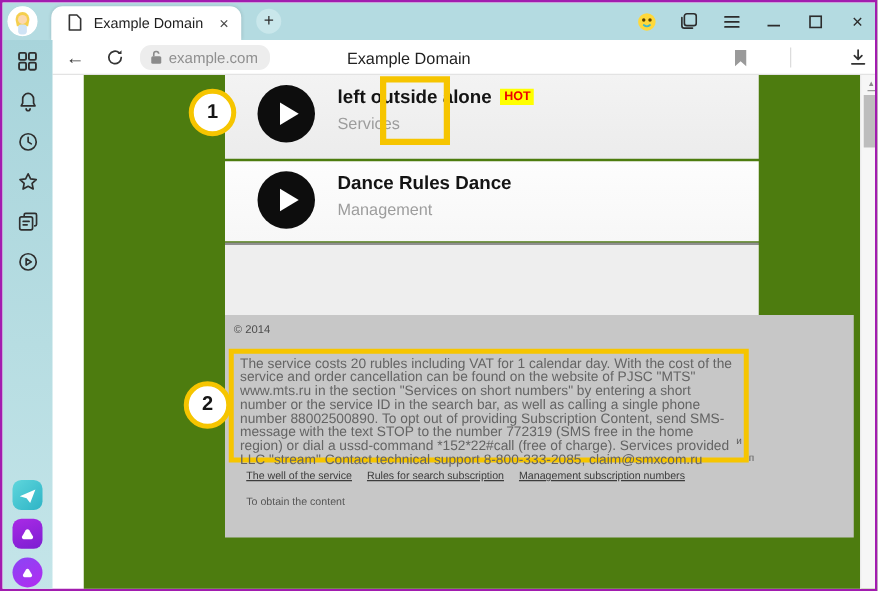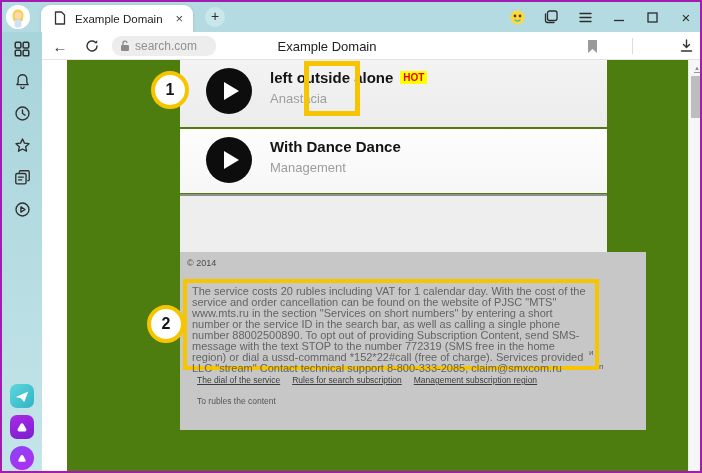--- a/index.html
+++ b/index.html
@@ -47,21 +47,21 @@
   .play-btn{ position:absolute; left:26px; top:8px; width:46px; height:46px; border-radius:50%;
              background:#0d0d0d; display:flex; align-items:center; justify-content:center; }
   .play-tri{ width:0; height:0; border-left:15px solid #fff; border-top:9px solid transparent;
              border-bottom:9px solid transparent; margin-left:5px; }
   .t-title{ position:absolute; left:90px; top:9px; font-size:15px; font-weight:bold; color:#141414;
             display:flex; align-items:center; gap:7px; white-space:nowrap; }
   .hot-badge{ font-size:10px; font-weight:bold; color:#ee0000; background:#ffff00; padding:1px 3px; }
   .t-artist{ position:absolute; left:90px; top:31px; font-size:13px; color:#9d9d9d; }
   .list-divider{ position:absolute; left:113px; top:134px; width:427px; height:2px; background:#8f8f8f; }
   .mid-block{ position:absolute; left:113px; top:136px; width:427px; height:56px; background:#eeeeee; }
-  .footer{ position:absolute; left:113px; top:192px; width:466px; height:178px; background:#c7c7c7;padding-left:24px; }
+  .footer{ position:absolute; left:113px; top:192px; width:503px; height:178px; background:#c7c7c7;padding-left:24px; }
   .copyright{ position:absolute; left:7px; top:6px; font-size:9px; color:#4c4c4c; }
   .legal-box{ position:absolute; left:3px; top:27px; width:416px; height:91px; border:4px solid #f6c500; }
   .legal-text{ position:absolute; left:5px; top:3px; width:396px; font-size:11px; line-height:11px; color:#646464; }
   .stray1{ position:absolute; left:402px; top:65px; font-size:8px; color:#5c5c5c; }
   .stray2{ position:absolute; left:419px; top:110px; font-size:8px; color:#5c5c5c; }
   .links-row{ position:absolute; left:17px; top:123px; display:flex; gap:12px; white-space:nowrap; }
   .f-link{ font-size:8.5px; color:#3c3c3c; text-decoration:underline; }
   .obtain{ position:absolute; left:17px; top:144px; font-size:8.5px; color:#565656; }
   
   .hl-box1{ position:absolute; left:124px; top:1px; width:56px; height:55px; border:5px solid #f6c500; }
@@ -137,21 +137,21 @@
       <svg width="14" height="14" viewBox="0 0 14 14">
         <path d="M12 7a5 5 0 1 1-1.7-3.8" fill="none" stroke="#333" stroke-width="1.4" stroke-linecap="round"></path>
         <path d="M12.2 1.2v3h-3z" fill="#333"></path>
       </svg>
     </div>
     <div class="url-pill">
       <svg width="10" height="12" viewBox="0 0 10 12">
         <rect x="1" y="5" width="8" height="6" rx="1.2" fill="#8b8b8b"></rect>
         <path d="M3 5V3.4A2 2 0 0 1 7 3" fill="none" stroke="#8b8b8b" stroke-width="1.3"></path>
       </svg>
-      <span class="url-text">search.com</span>
+      <span class="url-text">example.com</span>
     </div>
     <div class="page-title">Example Domain</div>
     <div class="nav-ic" style="left:540px;">
       <svg width="11" height="15" viewBox="0 0 11 15">
           <path d="M1 1h9v13L5.5 10 1 14z" fill="#9a9a9a"></path>
         </svg>
     </div>
     <div class="tb-divider"></div>
     <div class="nav-ic" style="left:634px;">
       <svg width="13" height="14" viewBox="0 0 13 14">
@@ -221,50 +221,50 @@
   <div class="viewport">
 
     <div class="row row1">
       <div class="play-btn">
           <div class="play-tri"></div>
         </div>
       <div class="t-title">
         <span>left outside alone</span>
         <span class="hot-badge">HOT</span>
       </div>
-      <div class="t-artist">Anastacia</div>
+      <div class="t-artist">Services</div>
       <div class="hl-box1"></div>
     </div>
 
     <div class="row row2">
       <div class="play-btn">
           <div class="play-tri"></div>
         </div>
       <div class="t-title">
-        <span>With Dance Dance</span>
+        <span>Dance Rules Dance</span>
       </div>
       <div class="t-artist">Management</div>
     </div>
 
     <div class="list-divider"></div>
     <div class="mid-block"></div>
 
     <div class="footer">
       <div class="copyright">© 2014</div>
       <div class="legal-box">
         <div class="legal-text">The service costs 20 rubles including VAT for 1 calendar day. With the cost of the service and order cancellation can be found on the website of PJSC "MTS" www.mts.ru in the section "Services on short numbers" by entering a short number or the service ID in the search bar, as well as calling a single phone number 88002500890. To opt out of providing Subscription Content, send SMS-message with the text STOP to the number 772319 (SMS free in the home region) or dial a ussd-command *152*22#call (free of charge). Services provided LLC "stream" Contact technical support 8-800-333-2085, claim@smxcom.ru</div>
         <span class="stray1">и</span>
       </div>
       <span class="stray2">п</span>
       <div class="links-row">
-        <span class="f-link">The dial of the service</span>
+        <span class="f-link">The well of the service</span>
         <span class="f-link">Rules for search subscription</span>
-        <span class="f-link">Management subscription region</span>
-      </div>
-      <div class="obtain">To rubles the content</div>
+        <span class="f-link">Management subscription numbers</span>
+      </div>
+      <div class="obtain">To obtain the content</div>
     </div>
 
     <div class="callout callout1">1</div>
     <div class="callout callout2">2</div>
 
     <div class="scrollbar">
       <div class="sb-up">▲</div>
       <div class="sb-thumb"></div>
     </div>
   </div>

